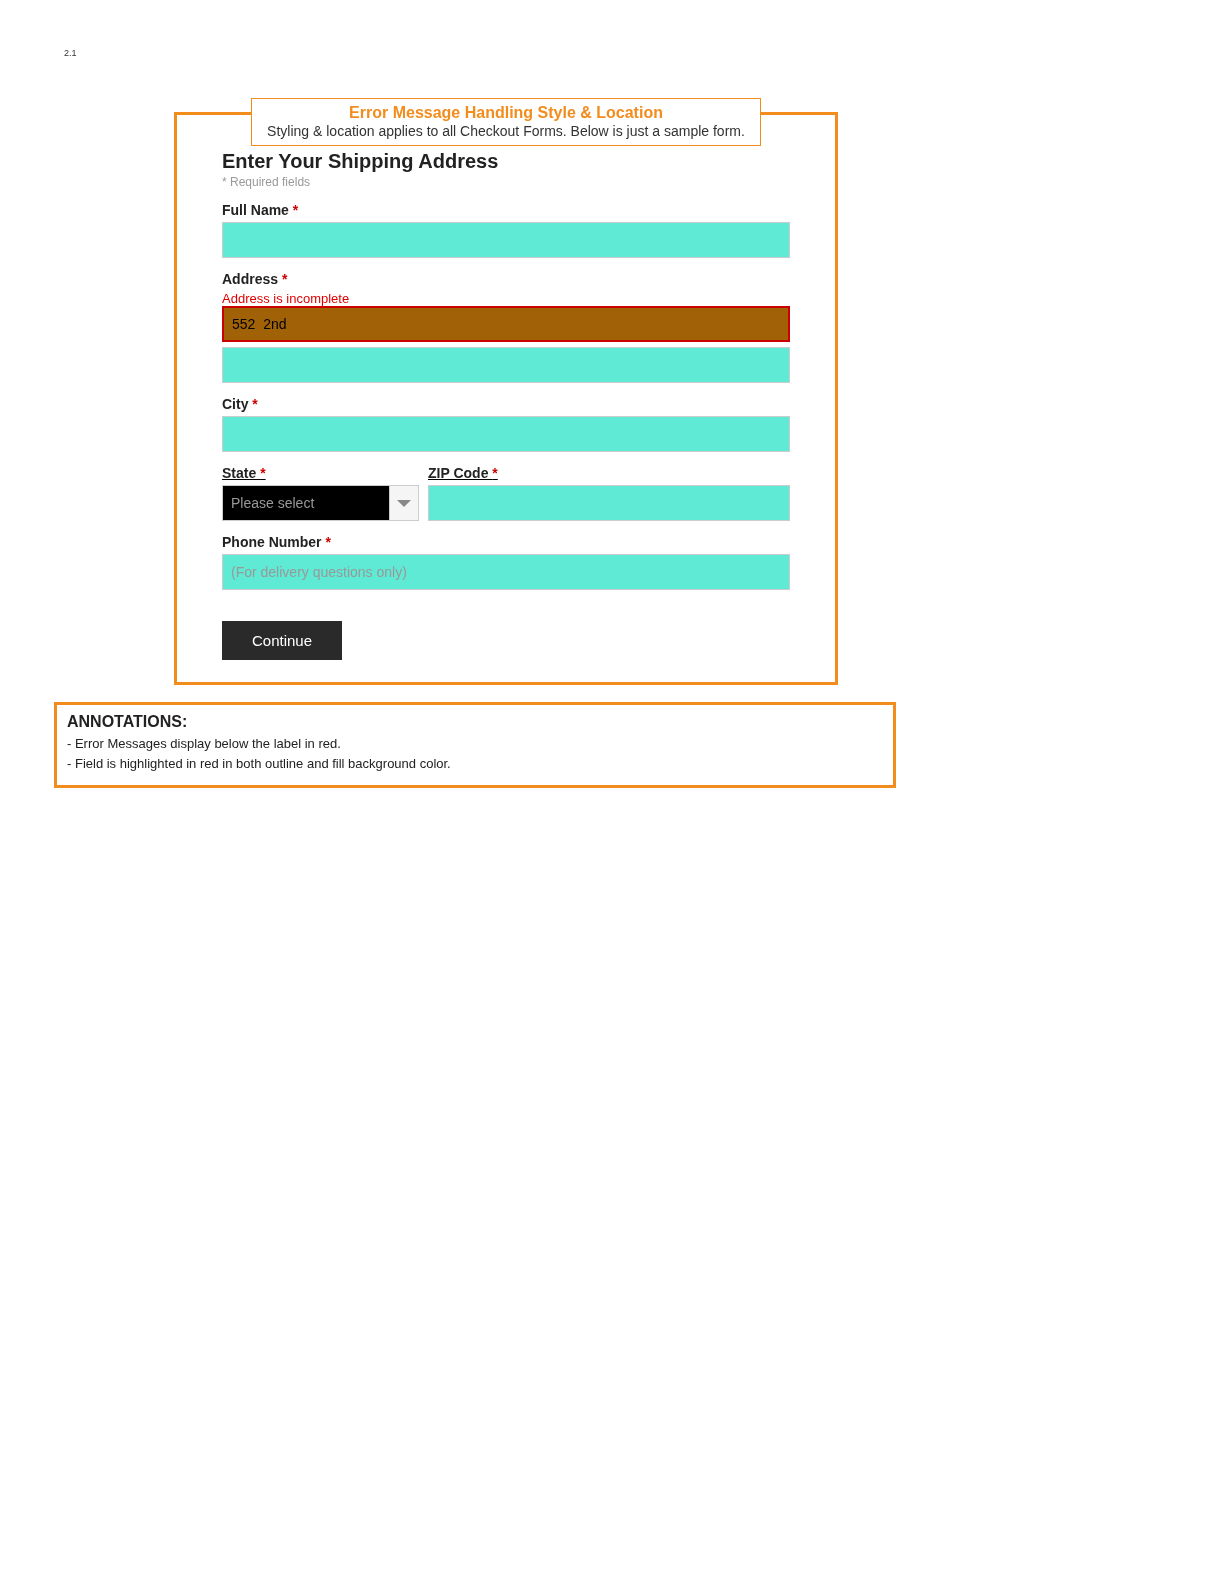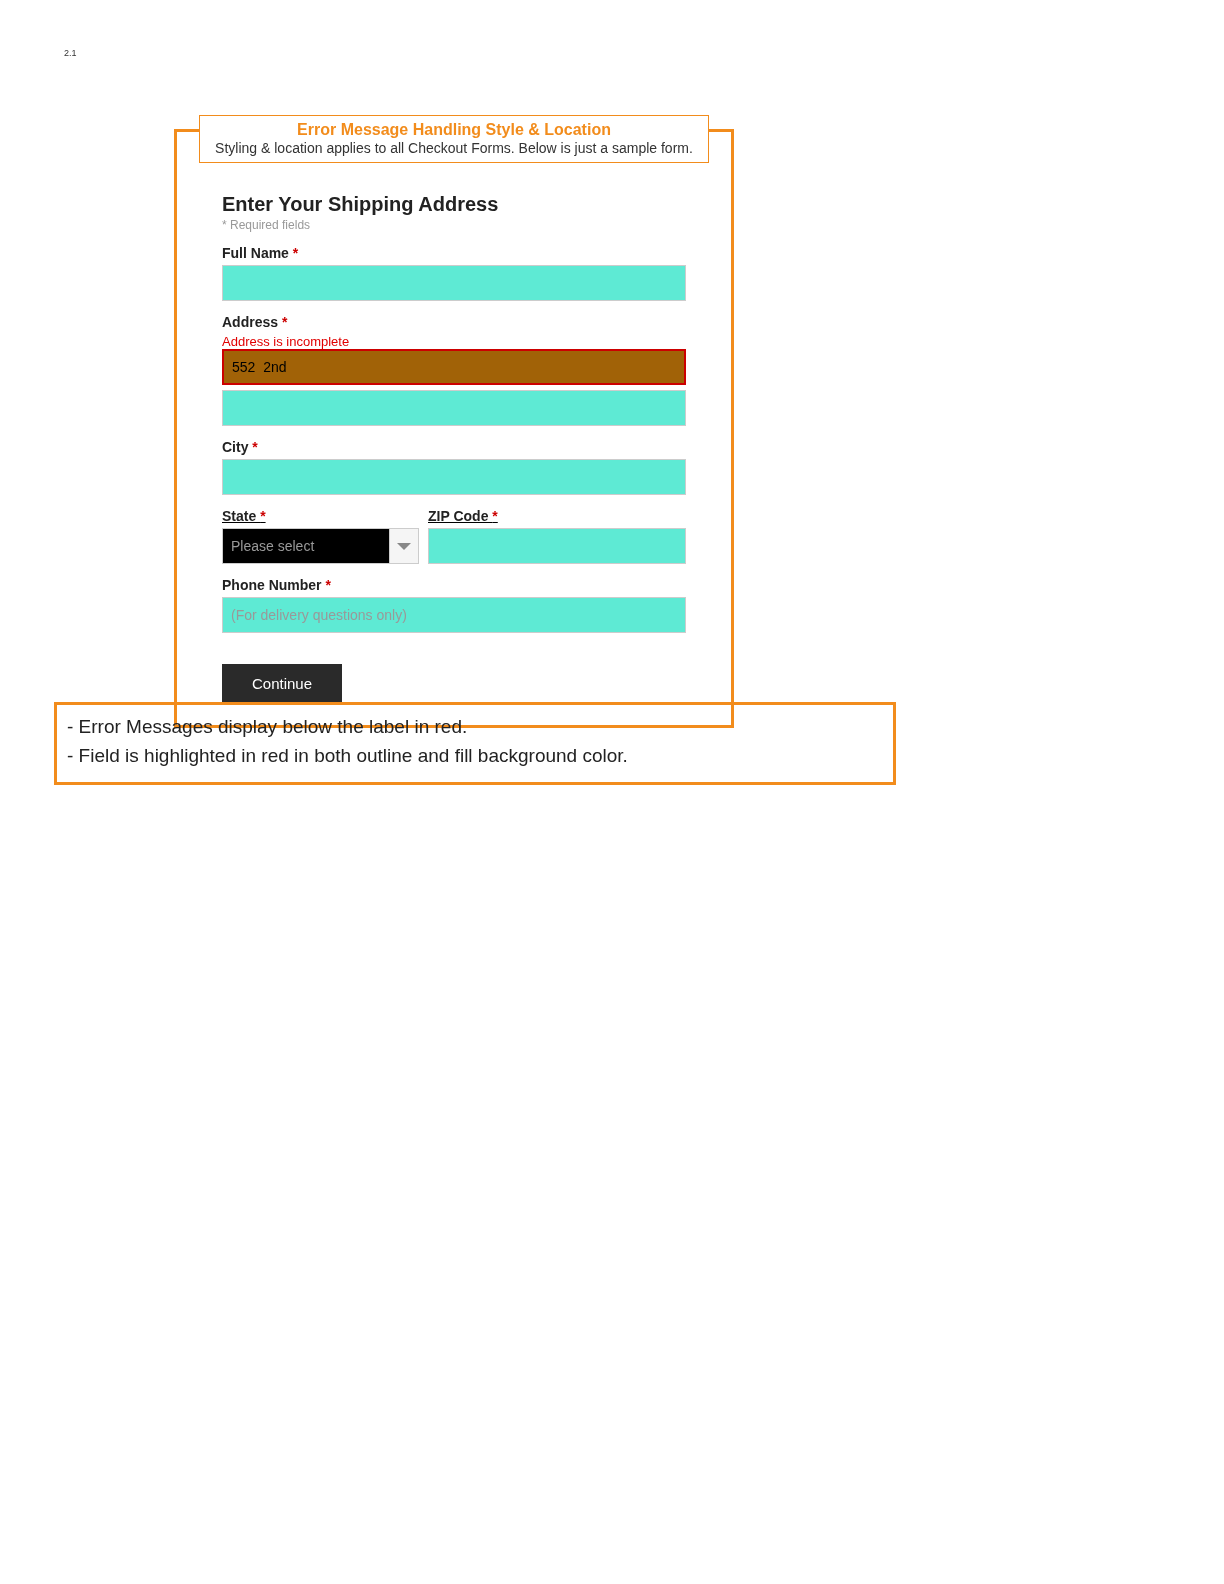--- a/index.html
+++ b/index.html
@@ -16,23 +16,23 @@
     }
     .page-number {
       position: absolute;
       top: 48px;
       left: 64px;
       font-size: 9px;
       color: #333;
     }
     .form-container {
       position: absolute;
-      top: 129px;
+      top: 112px;
       left: 174px;
-      width: 560px;
+      width: 664px;
       border: 3px solid #f28c1c;
       background: #fff;
     }
     .header-banner {
       position: absolute;
       top: -17px;
       left: 50%;
       transform: translateX(-50%);
       width: 510px;
       background: #fff;
@@ -51,21 +51,20 @@
       margin-top: 1px;
     }
     .form-inner {
       padding: 35px 45px 22px 45px;
     }
     .form-title {
       font-size: 20px;
       font-weight: bold;
       color: #222;
       margin-bottom: 2px;
-      margin-top: 26px;
     }
     .required-note {
       font-size: 12px;
       color: #999;
       margin-bottom: 13px;
       display: block;
     }
     .field-group {
       margin-bottom: 13px;
     }
@@ -166,21 +165,21 @@
       border: 3px solid #f28c1c;
       padding: 8px 10px 12px 10px;
     }
     .annotations-title {
       font-size: 16px;
       font-weight: bold;
       color: #222;
       margin-bottom: 3px;
     }
     .annotations-line {
-      font-size: 19px;
+      font-size: 13px;
       color: #222;
       line-height: 1.5;
     }
   </style>
 </head>
 <body>
 
 <div class="page-number">2.1</div>
 
 <div class="form-container">
@@ -231,15 +230,16 @@
     <div class="field-group">
       <label class="field-label"><span>Phone Number </span><span class="req-star">*</span></label>
       <input type="text" class="text-input" placeholder="(For delivery questions only)" style="">
     </div>
 
     <button class="continue-btn">Continue</button>
   </div>
 </div>
 
 <div class="annotations-box">
+  <div class="annotations-title">ANNOTATIONS:</div>
   <div class="annotations-line">- Error Messages display below the label in red.</div>
   <div class="annotations-line">- Field is highlighted in red in both outline and fill background color.</div>
 </div>
 
 </body></html>

